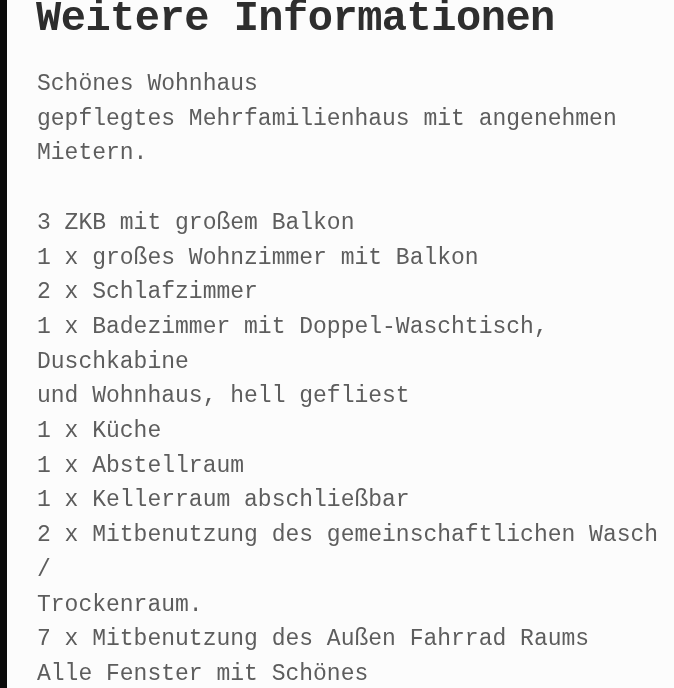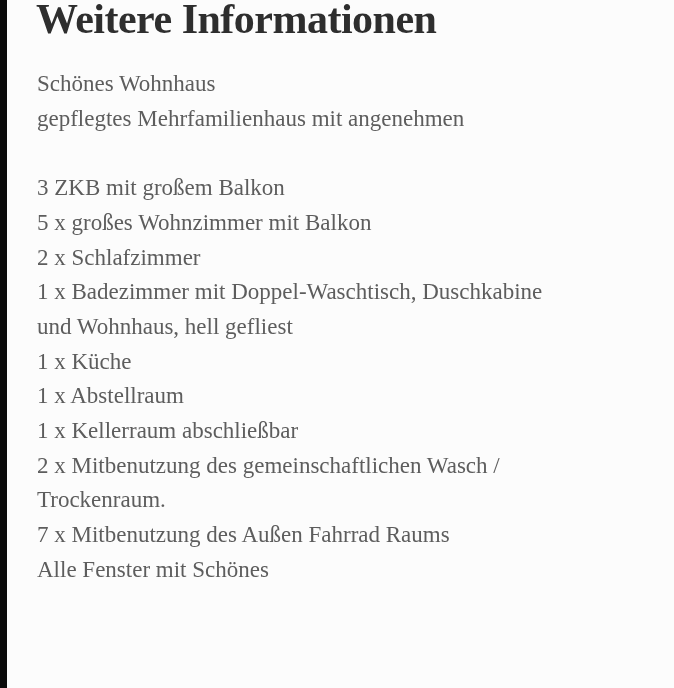--- a/index.html
+++ b/index.html
@@ -6,21 +6,21 @@
     margin: 0;
     padding: 0;
     background: #ffffff;
   }
   .page {
     position: relative;
     width: 674px;
     height: 688px;
     overflow: hidden;
     background: #fcfcfc;
-    font-family: Liberation Serif, serif;
+    font-family: Liberation Mono, monospace;
   }
   .edge-bar {
     position: absolute;
     left: 0;
     top: 0;
     width: 7px;
     height: 100%;
     background: #0b0b0b;
   }
   .title {
@@ -50,23 +50,24 @@
 </style>
 </head>
 <body>
 
 <div class="page" style="background: rgb(252, 252, 252);">
   <div class="edge-bar" style="background: rgb(11, 11, 11);"></div>
   <h1 class="title" style="color: rgb(46, 46, 46);">Weitere Informationen</h1>
   <div class="body-text" style="color: rgb(93, 93, 93);">
       <div class="line">Schönes Wohnhaus</div>
       <div class="line">gepflegtes Mehrfamilienhaus mit angenehmen</div>
+      <div class="line">Mietern.</div>
       <div class="line"></div>
       <div class="line">3 ZKB mit großem Balkon</div>
-      <div class="line">5 x großes Wohnzimmer mit Balkon</div>
+      <div class="line">1 x großes Wohnzimmer mit Balkon</div>
       <div class="line">2 x Schlafzimmer</div>
       <div class="line">1 x Badezimmer mit Doppel-Waschtisch, Duschkabine</div>
       <div class="line">und Wohnhaus, hell gefliest</div>
       <div class="line">1 x Küche</div>
       <div class="line">1 x Abstellraum</div>
       <div class="line">1 x Kellerraum abschließbar</div>
       <div class="line">2 x Mitbenutzung des gemeinschaftlichen Wasch /</div>
       <div class="line">Trockenraum.</div>
       <div class="line">7 x Mitbenutzung des Außen Fahrrad Raums</div>
       <div class="line">Alle Fenster mit Schönes</div>

